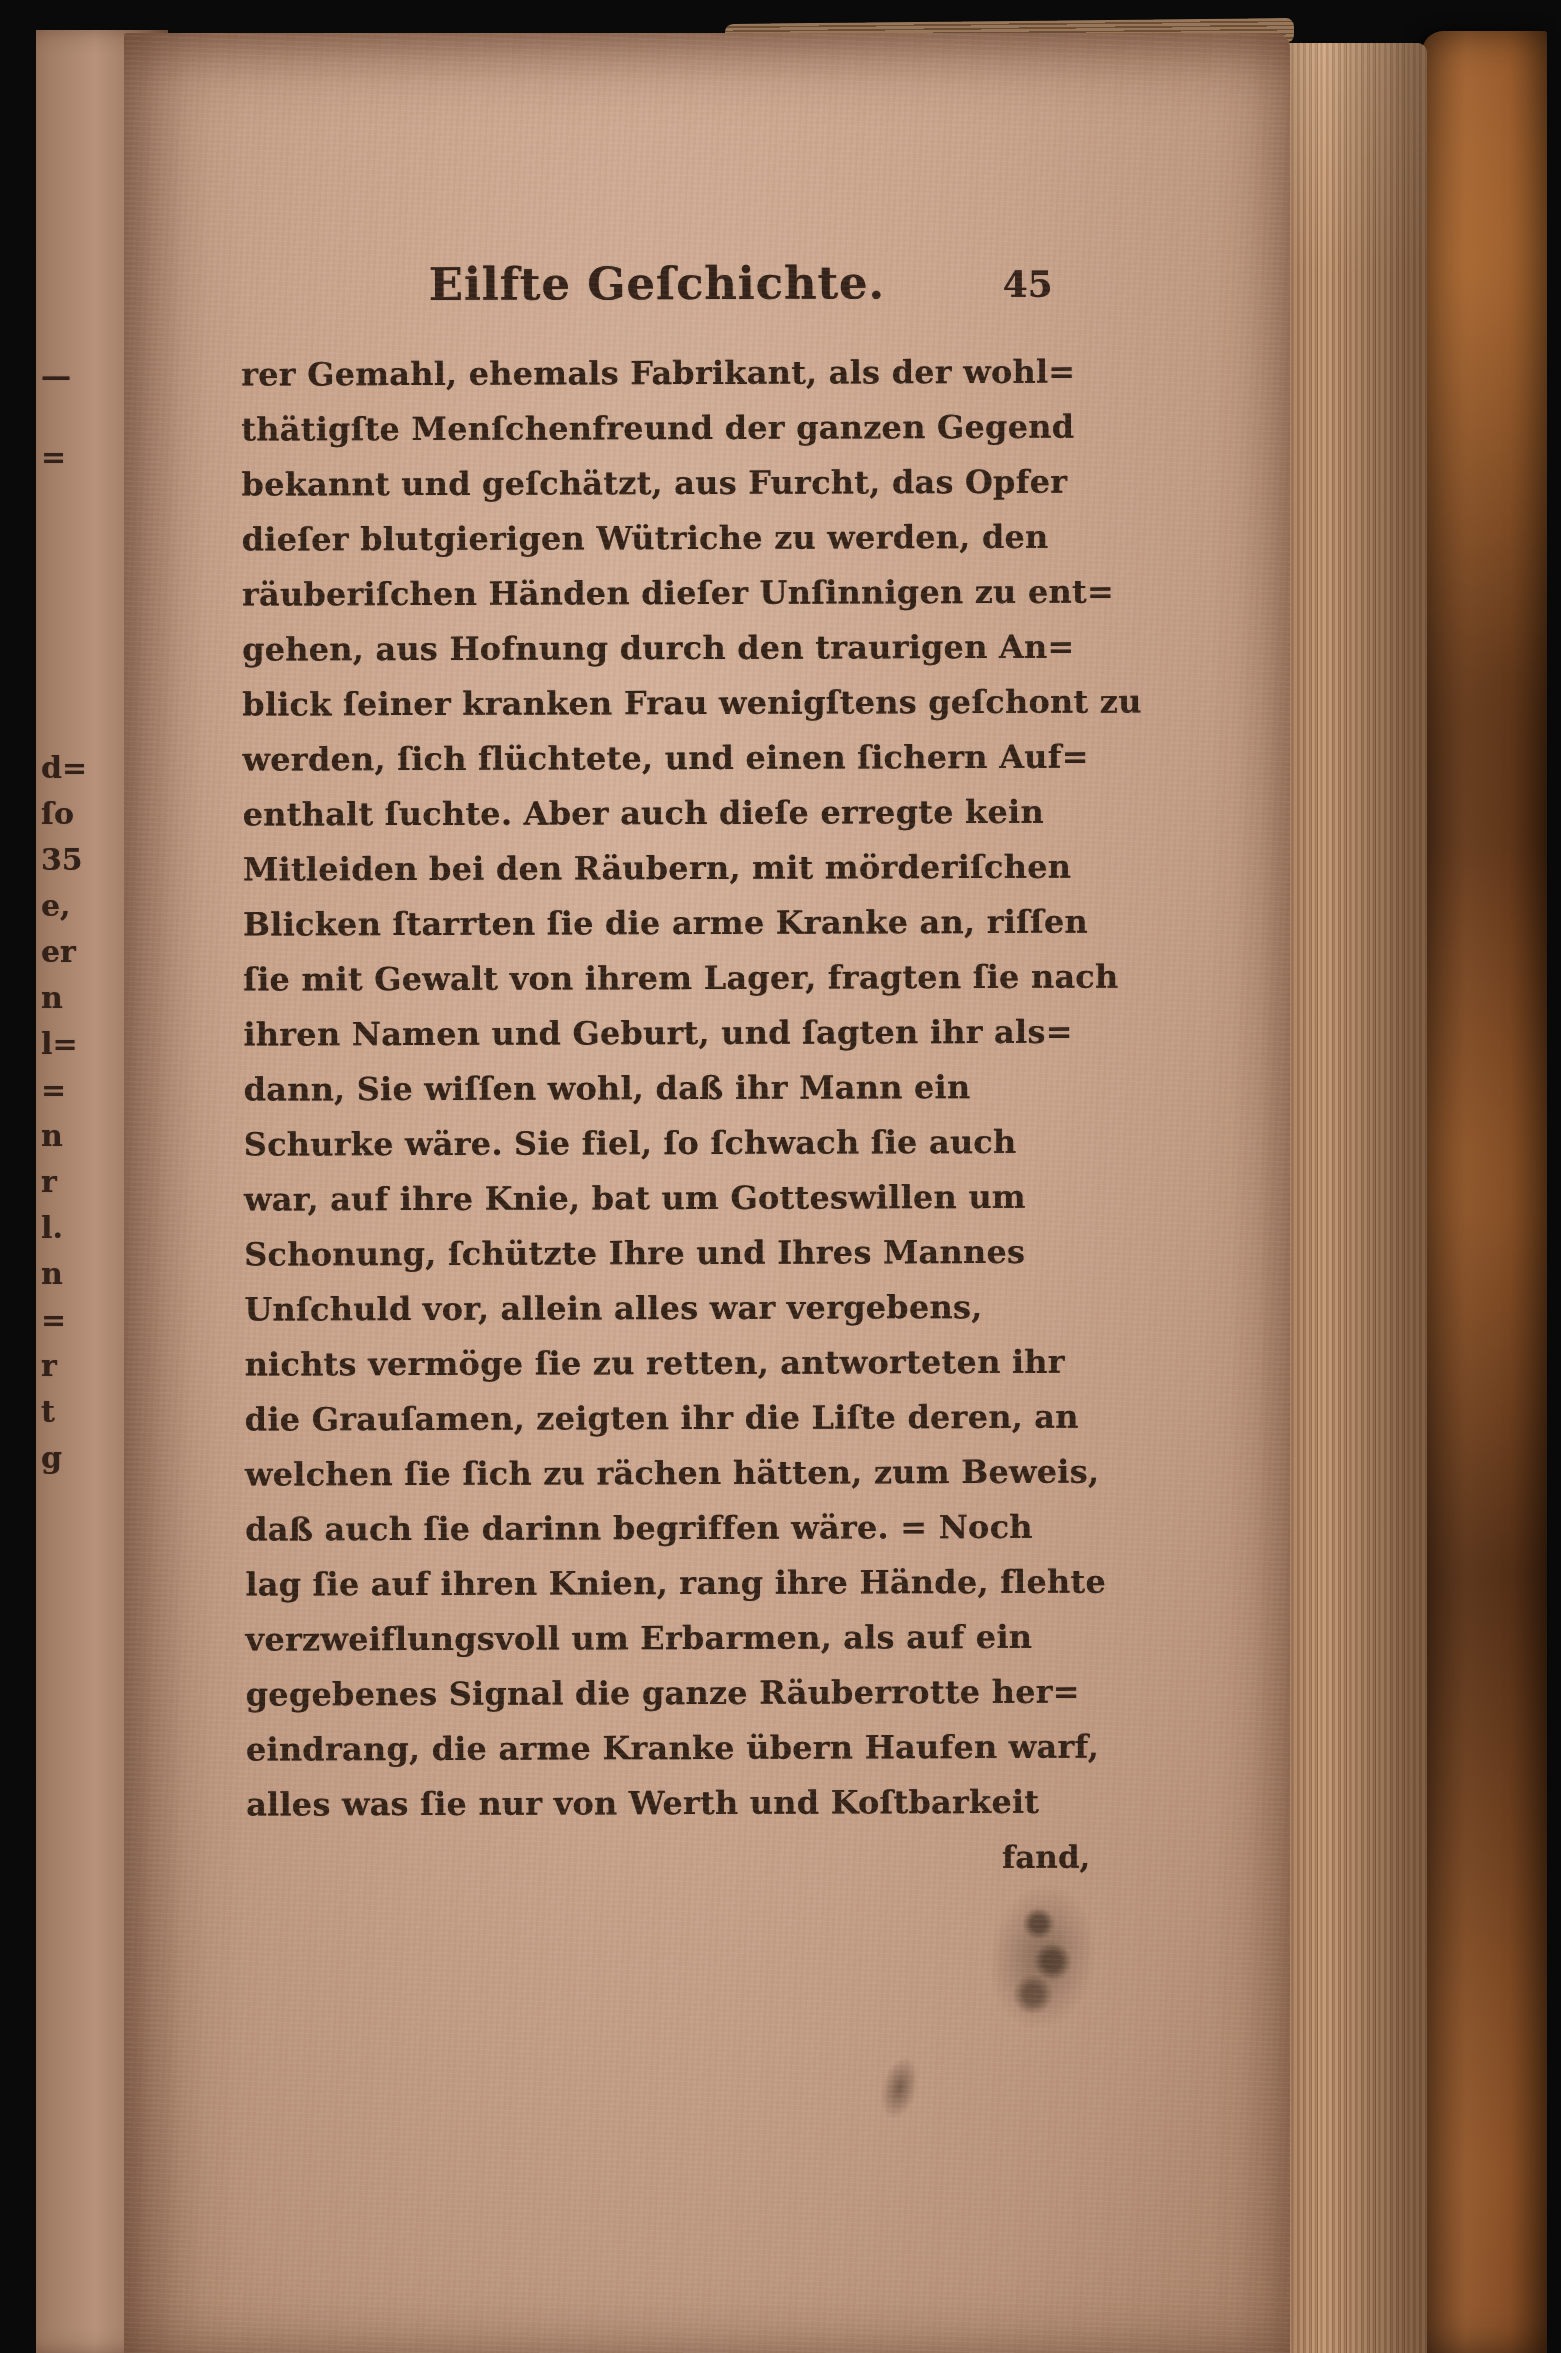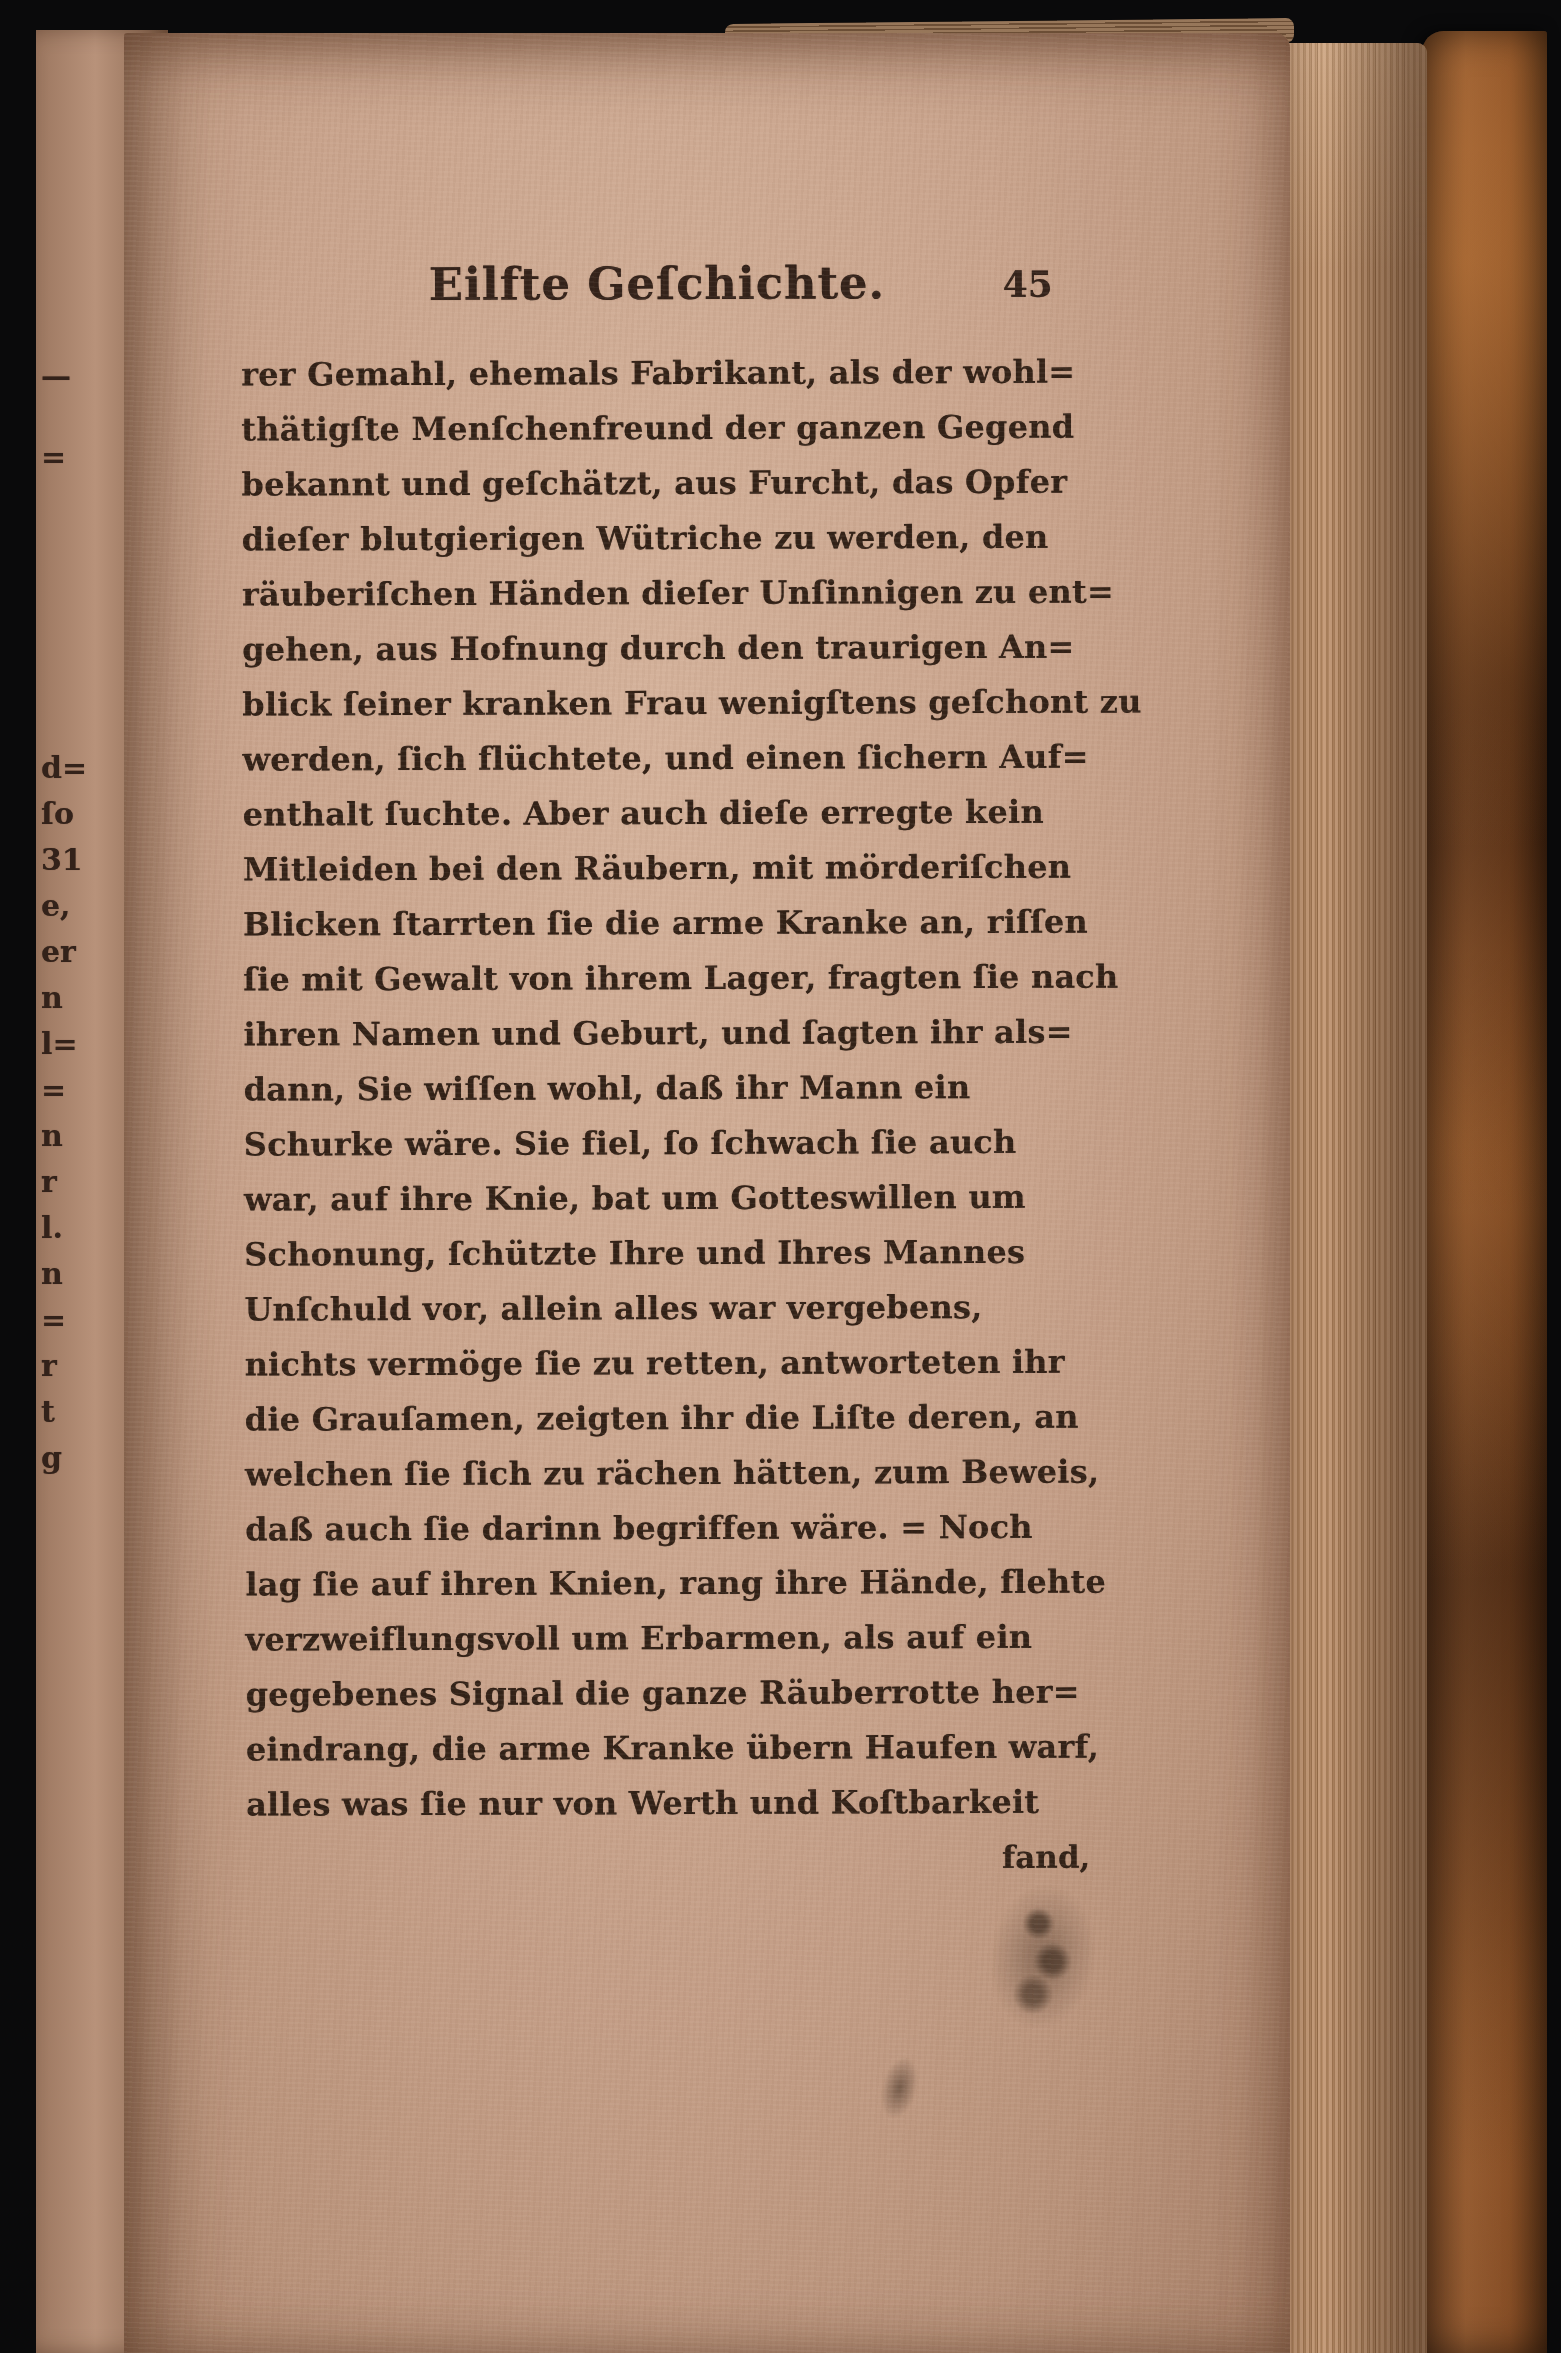--- a/index.html
+++ b/index.html
@@ -215,21 +215,21 @@
   <div class="top-edge"></div>
 
   <div class="prev-page">
     <div class="frag-top">
       <span class="frag">—</span>
       <span class="frag">=</span>
     </div>
     <div class="frag-col">
       <span class="frag">d=</span>
       <span class="frag">ſo</span>
-      <span class="frag">31</span>
+      <span class="frag">35</span>
       <span class="frag">e,</span>
       <span class="frag">er</span>
       <span class="frag">n</span>
       <span class="frag">l=</span>
       <span class="frag">=</span>
       <span class="frag">n</span>
       <span class="frag">r</span>
       <span class="frag">l.</span>
       <span class="frag">n</span>
       <span class="frag">=</span>

